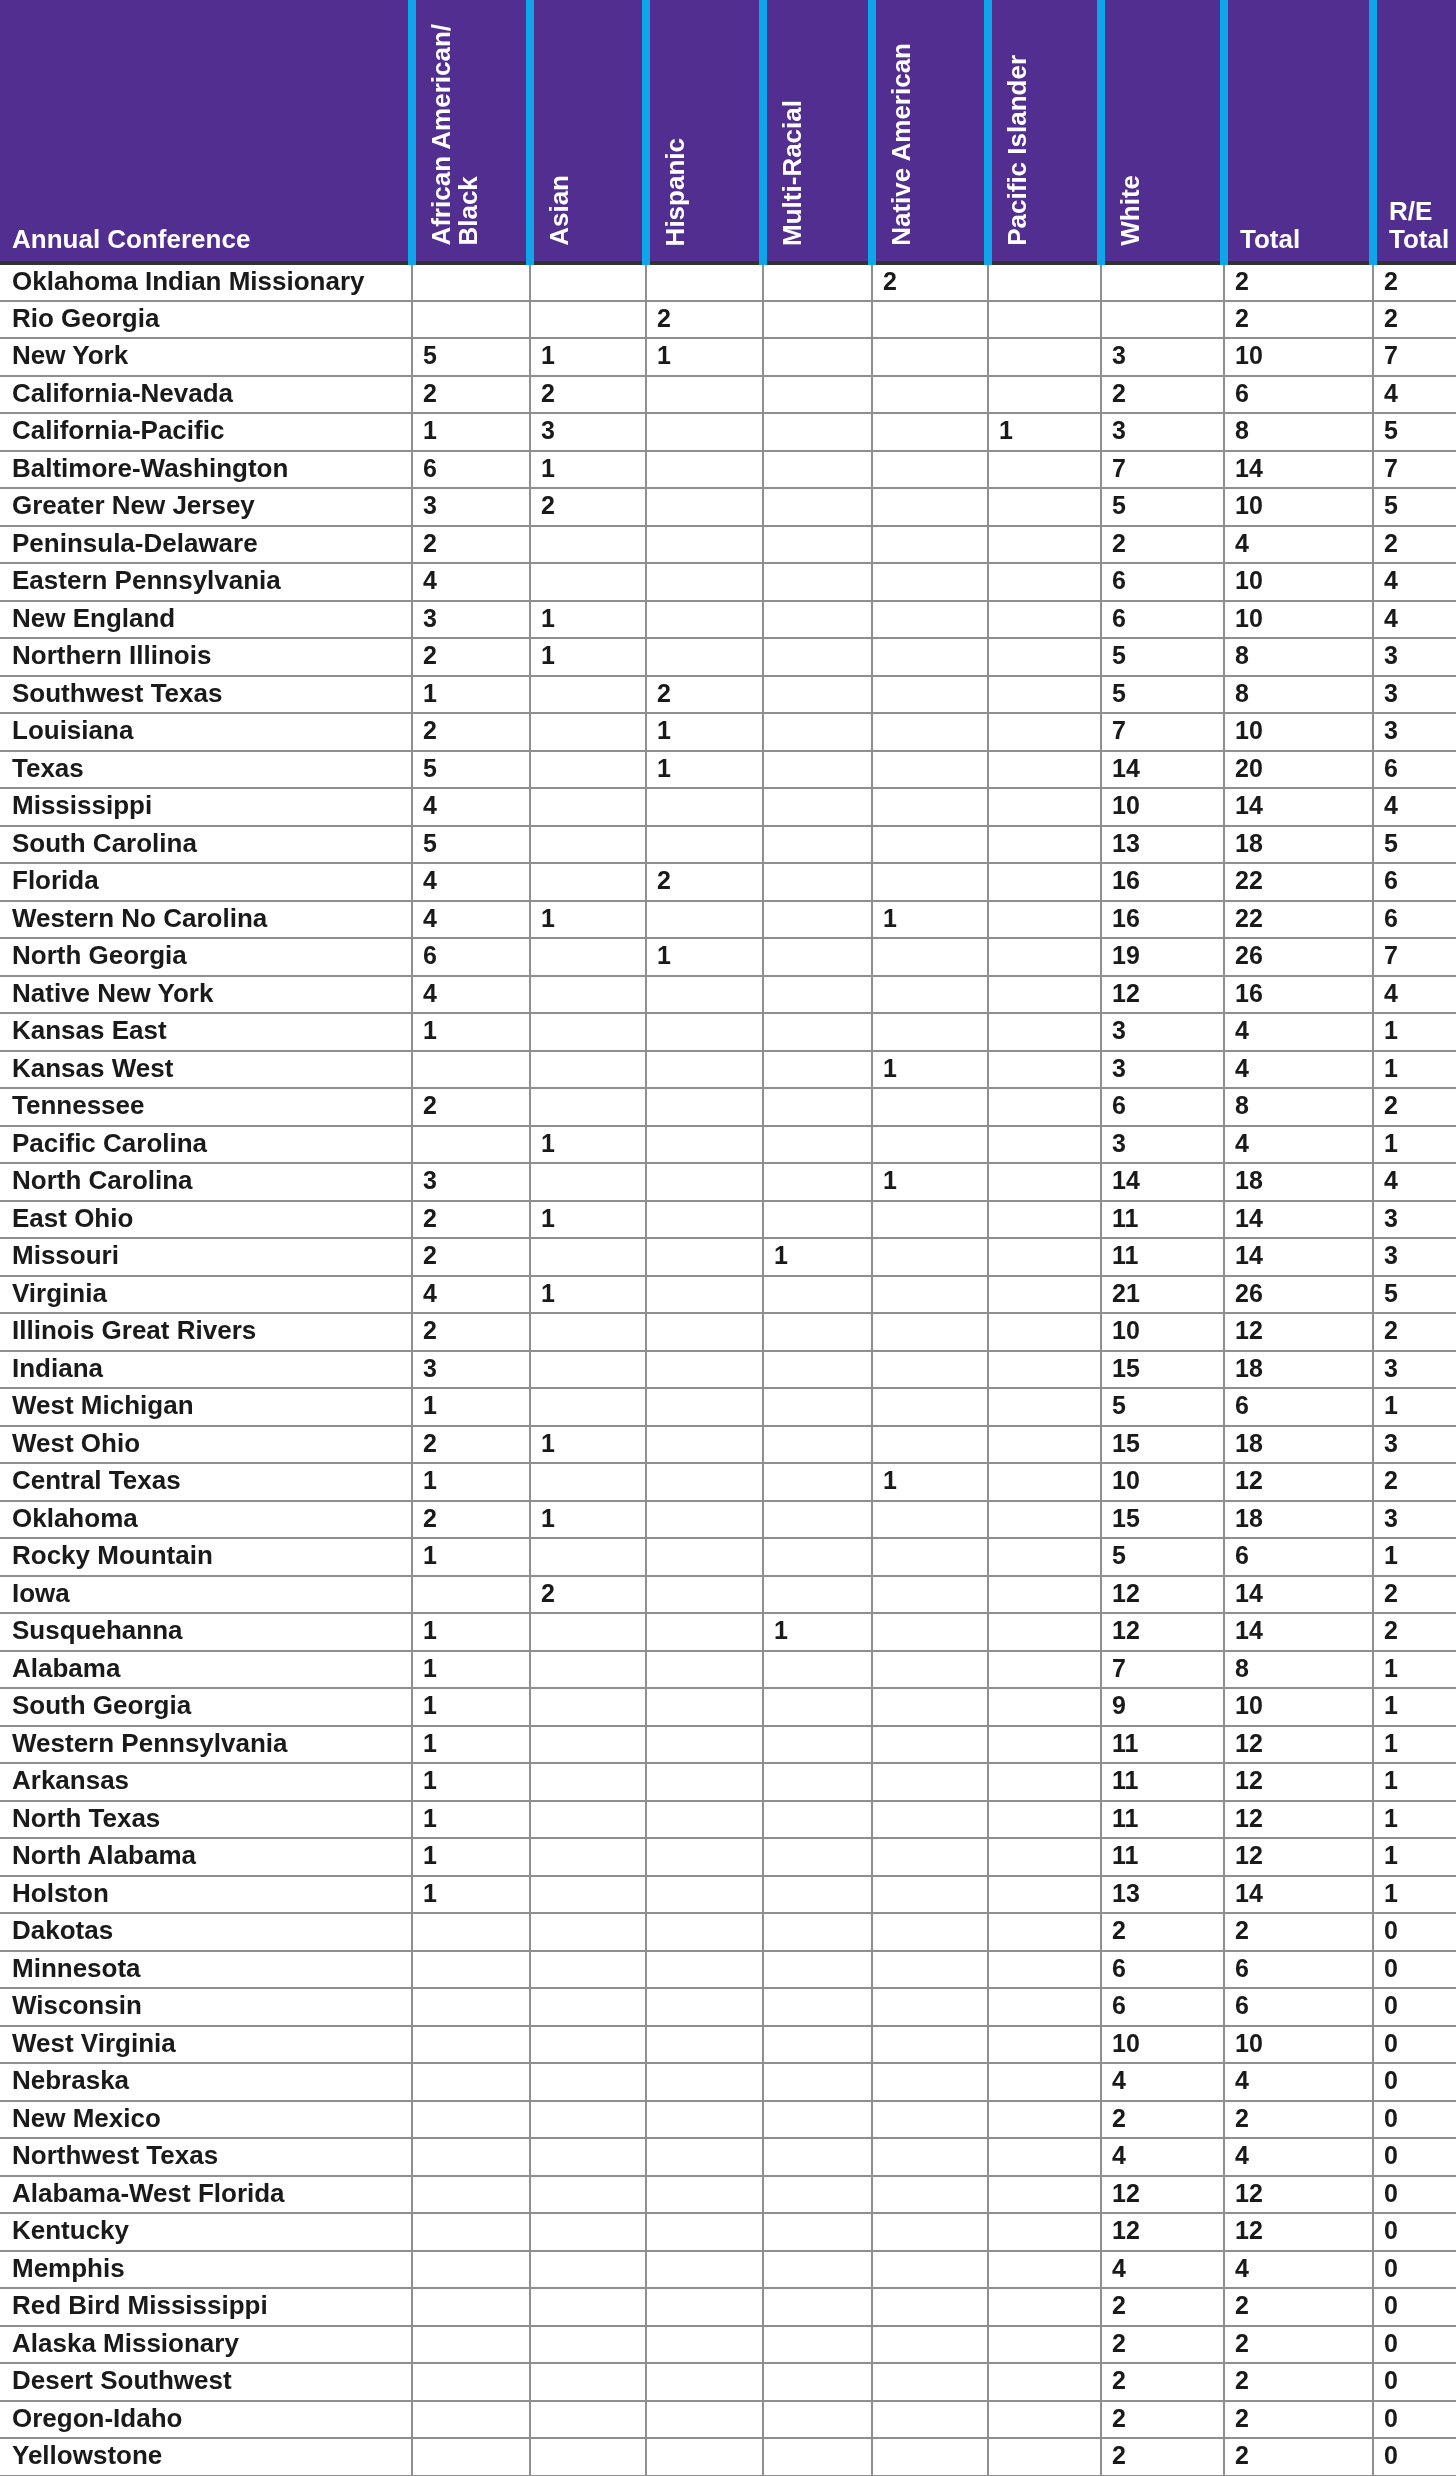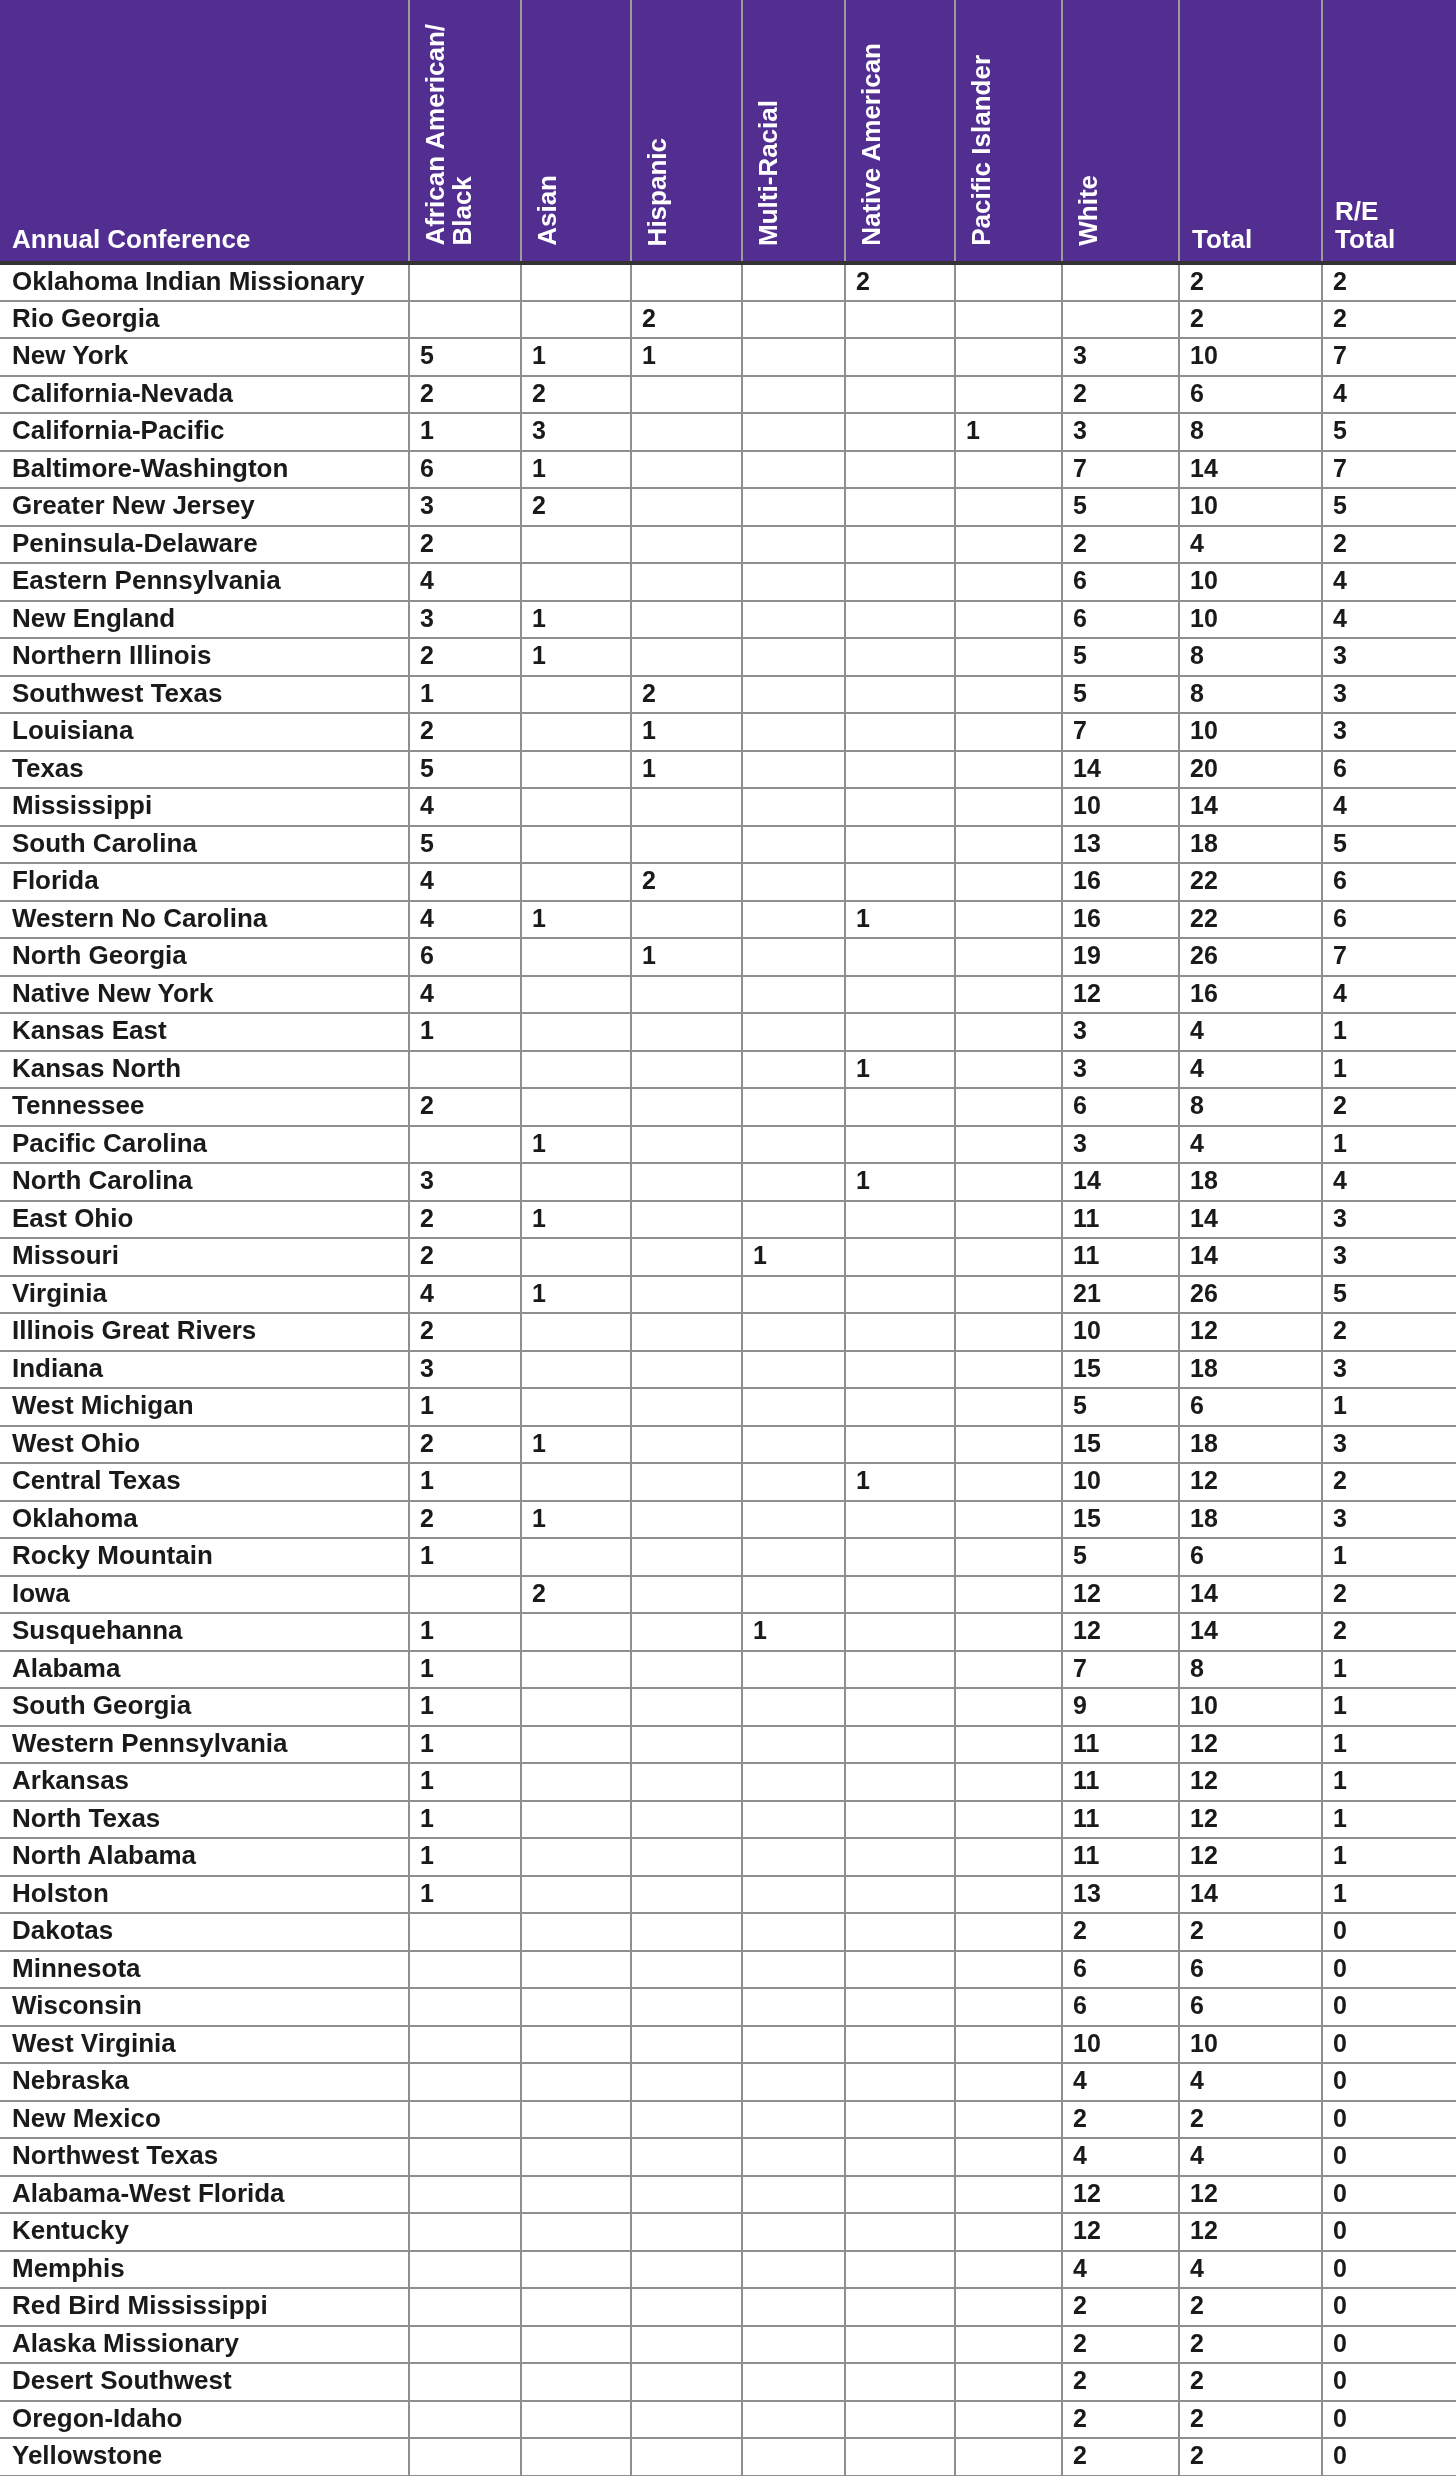--- a/index.html
+++ b/index.html
@@ -33,21 +33,21 @@
   tbody tr { height: 37.5px; }
 
   th {
     background: #522e91;
     color: #ffffff;
     vertical-align: bottom;
     text-align: left;
     font-size: 26px;
     font-weight: 700;
     border-left: 2px solid #9a9a9a;
-    border-right: 1px solid #0ea5e9;
+    border-right: 8px solid #0ea5e9;
     border-top: none;
     border-bottom: 4px solid #333333;
     padding: 0 0 8px 12px;
     overflow: hidden;
   }
   th:first-child { border-left: none; }
   th:last-child  { border-right: none; }
 
   .hlabel { white-space: pre-line; line-height: 1.08; }
 
@@ -346,21 +346,21 @@
         <td></td>
         <td></td>
         <td></td>
         <td></td>
         <td></td>
         <td>3</td>
         <td>4</td>
         <td>1</td>
       </tr>
       <tr>
-        <td>Kansas North</td>
+        <td>Kansas West</td>
         <td></td>
         <td></td>
         <td></td>
         <td></td>
         <td>1</td>
         <td></td>
         <td>3</td>
         <td>4</td>
         <td>1</td>
       </tr>

